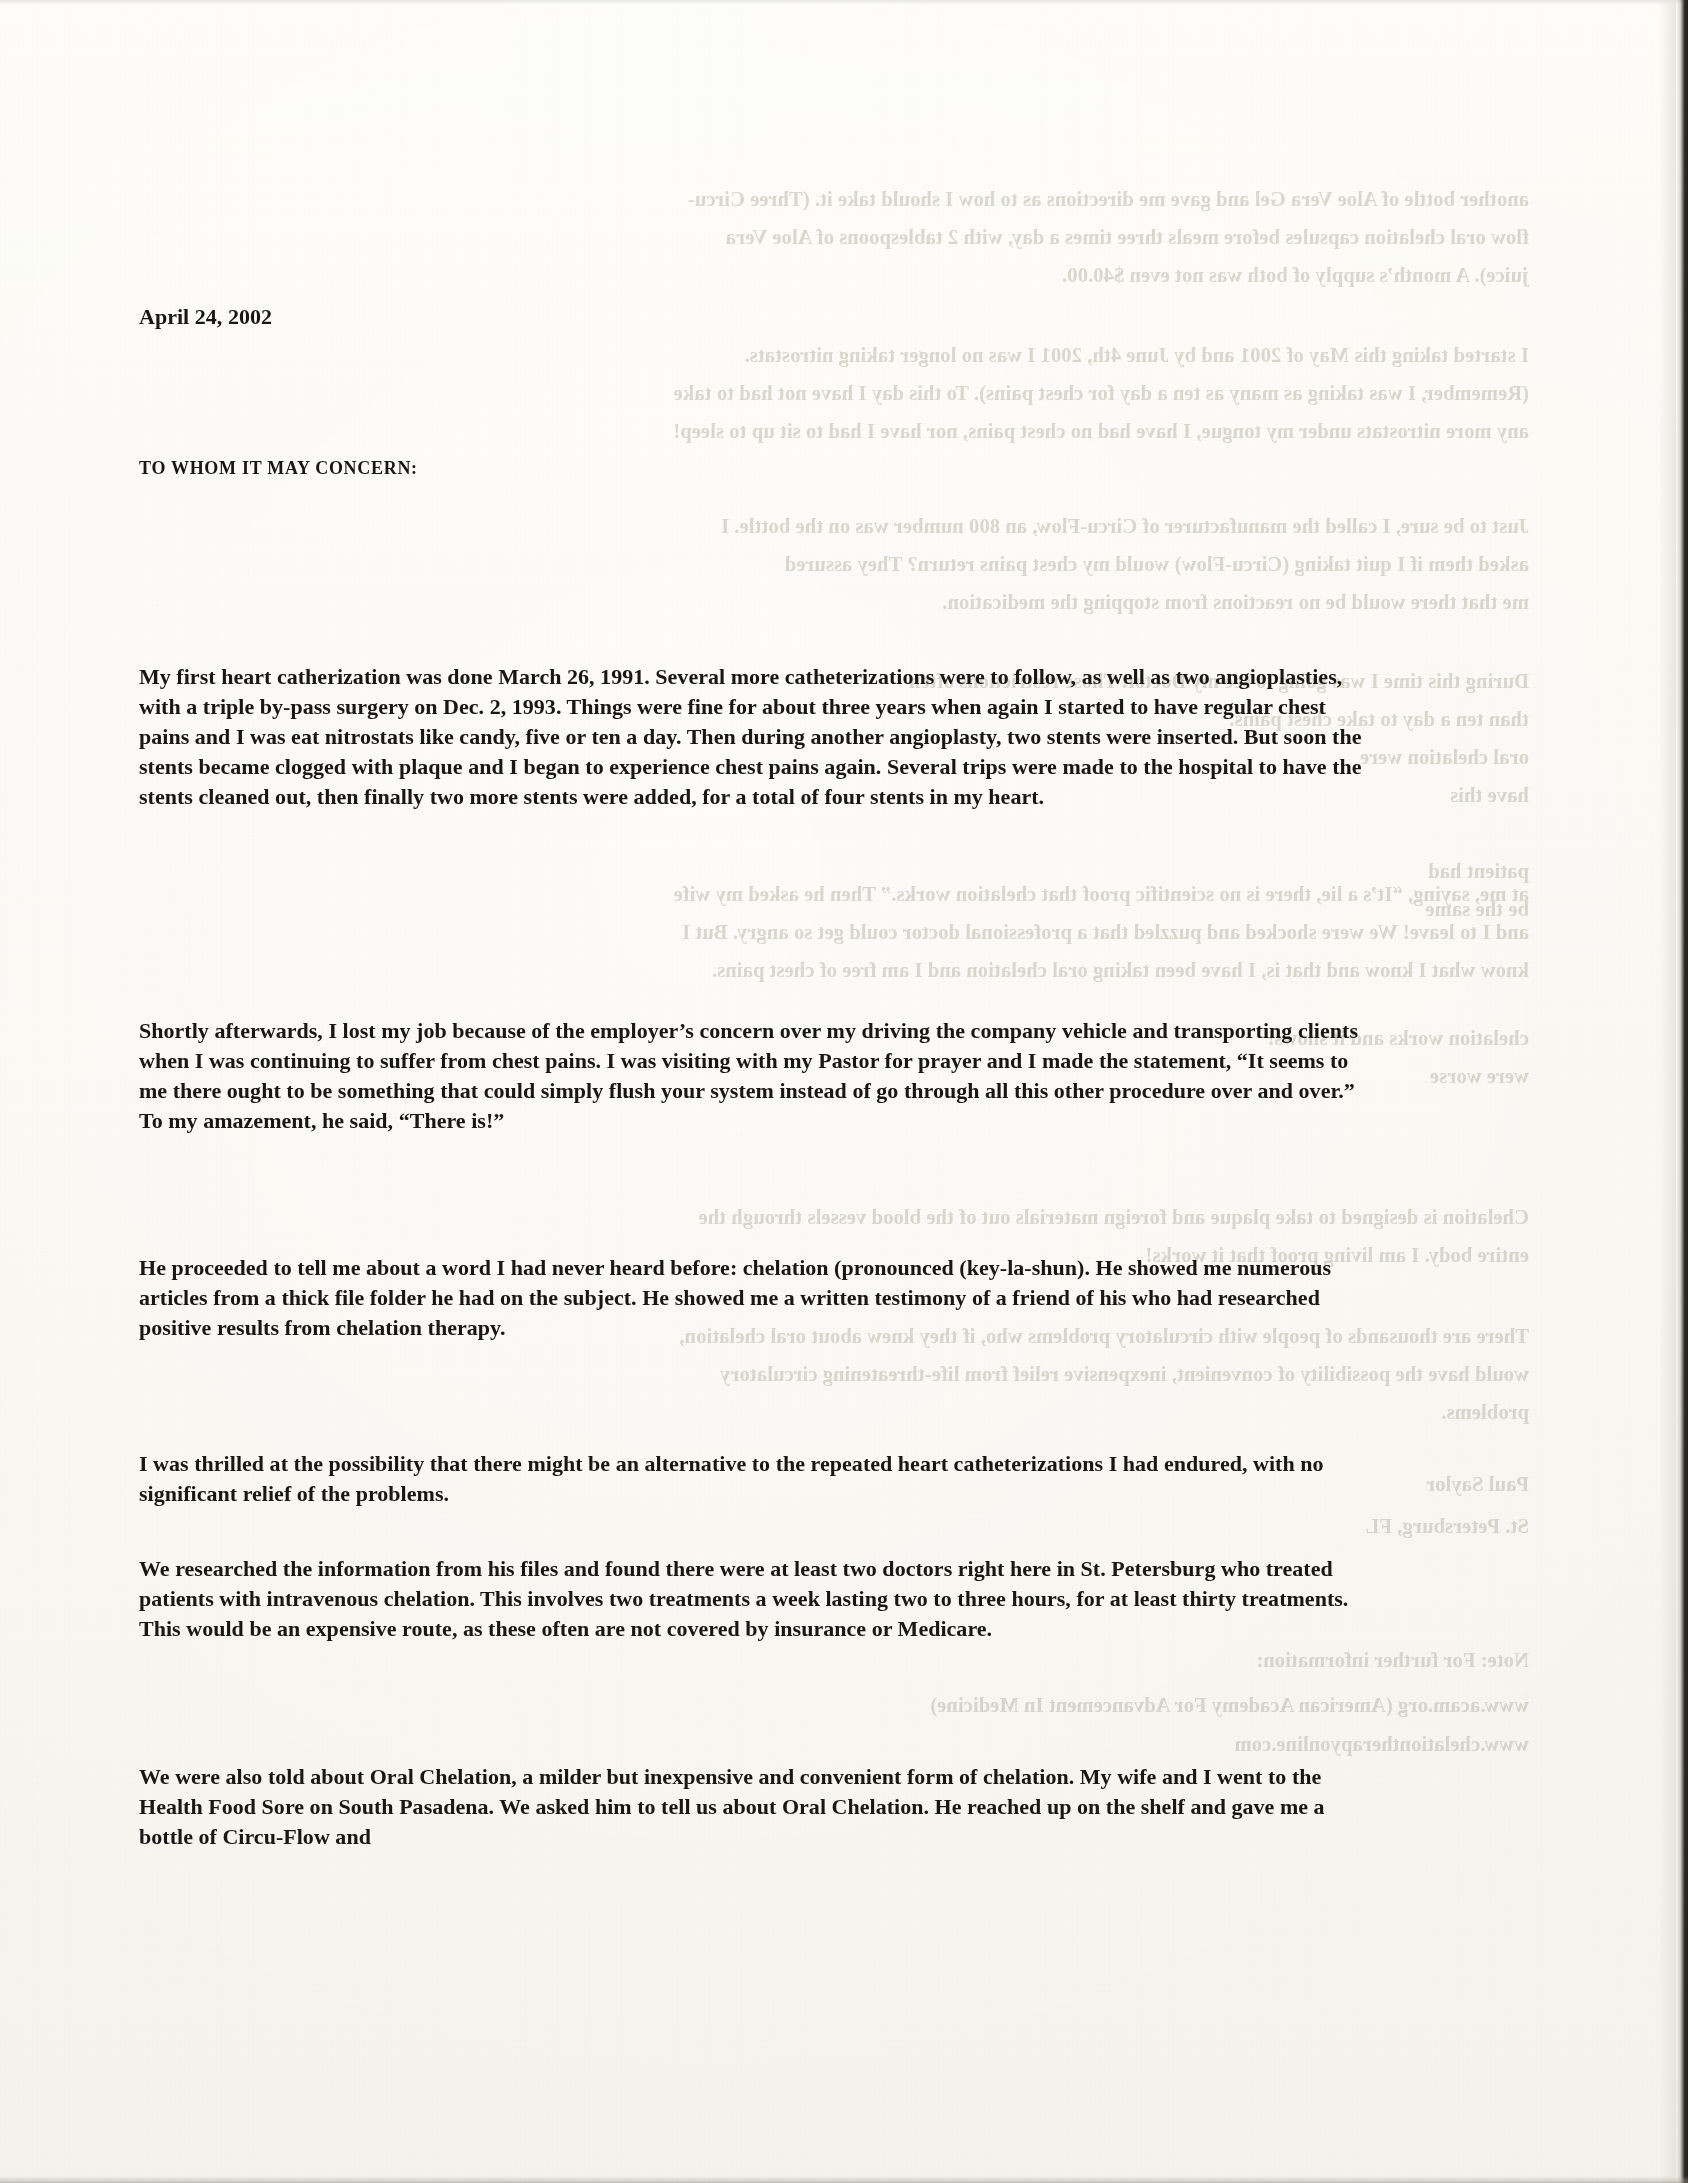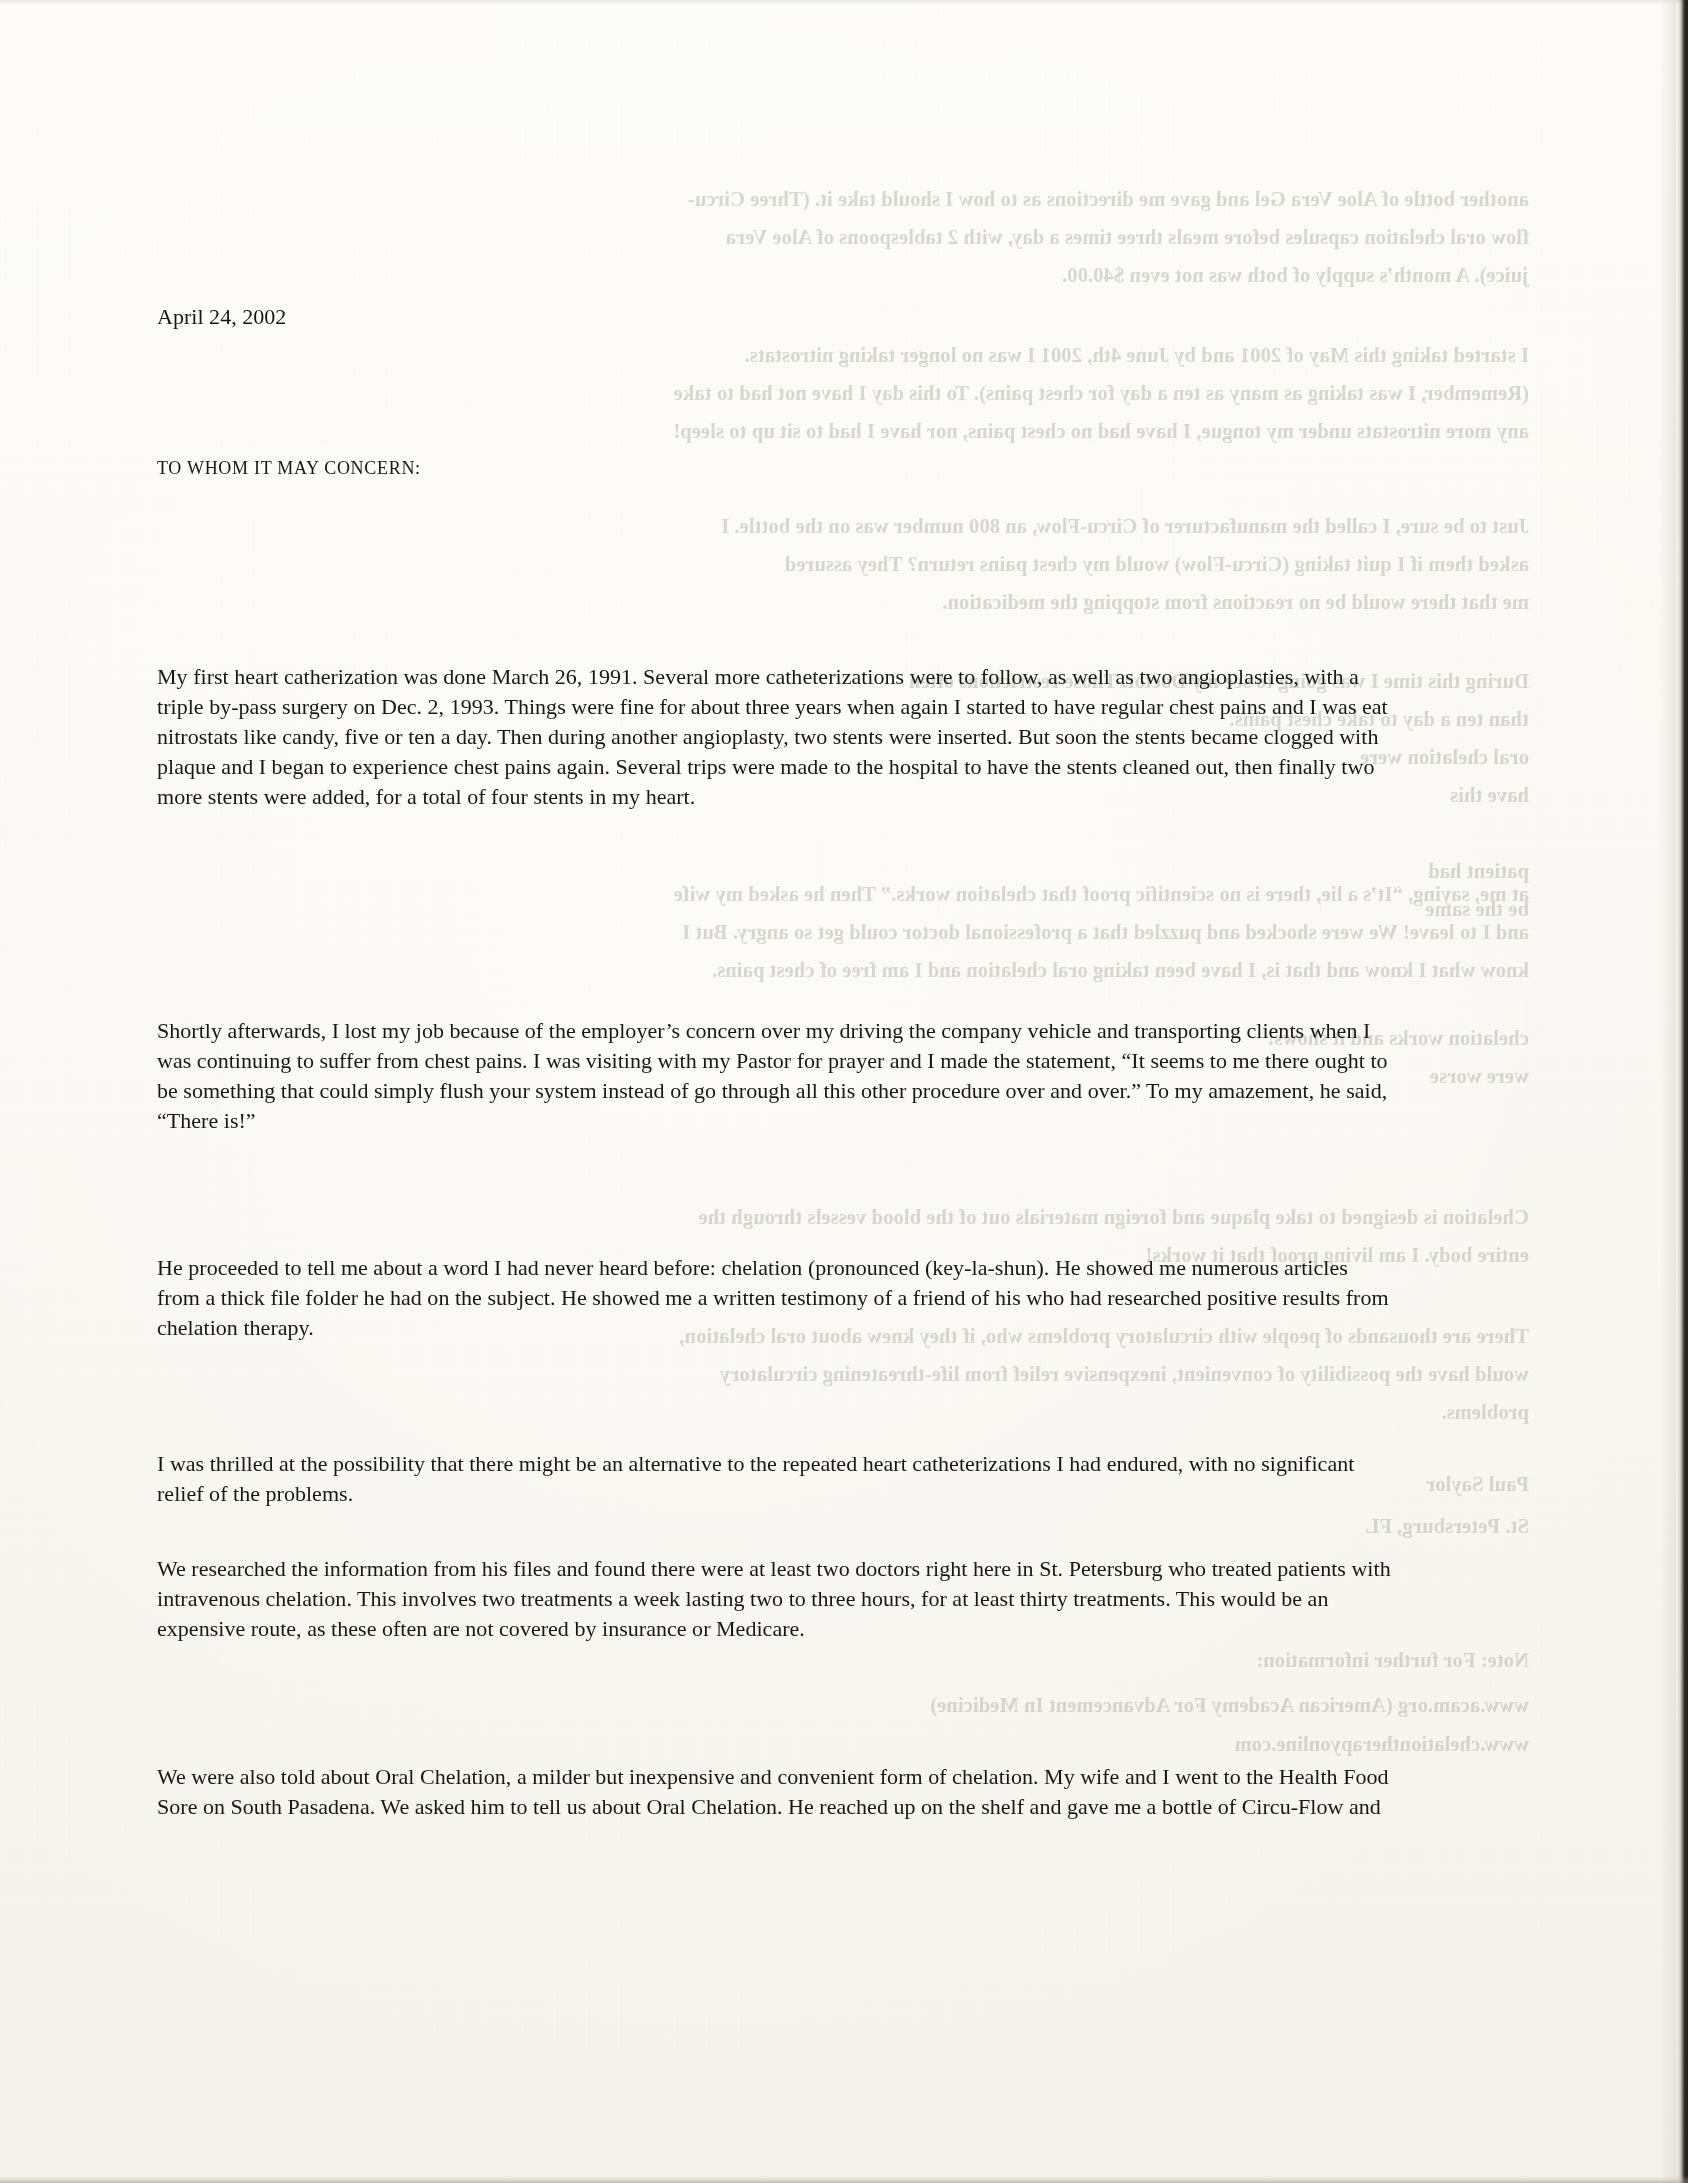--- a/index.html
+++ b/index.html
@@ -97,28 +97,29 @@
   }
 
   
   .recto-layer {
     position: absolute;
     inset: 0;
     z-index: 3;
   }
   .doc-text {
     position: absolute;
-    left: 157px;
+    left: 139px;
     width: 1238px;
     color: #191714;
     font-size: 22px;
     line-height: 30px;
     letter-spacing: 0.03px;
     font-family: "Liberation Serif", "DejaVu Serif", serif;
     text-rendering: optimizeLegibility;
+    font-weight: bold;
   }
   .date-line { top: 302px; }
   .salutation {
     top: 453px;
     font-size: 18px;
     letter-spacing: 0.7px;
   }
   .p1 { top: 537px; }
   .p2 { top: 662px; }
   .p3 { top: 996px; margin-top: 20px; }

